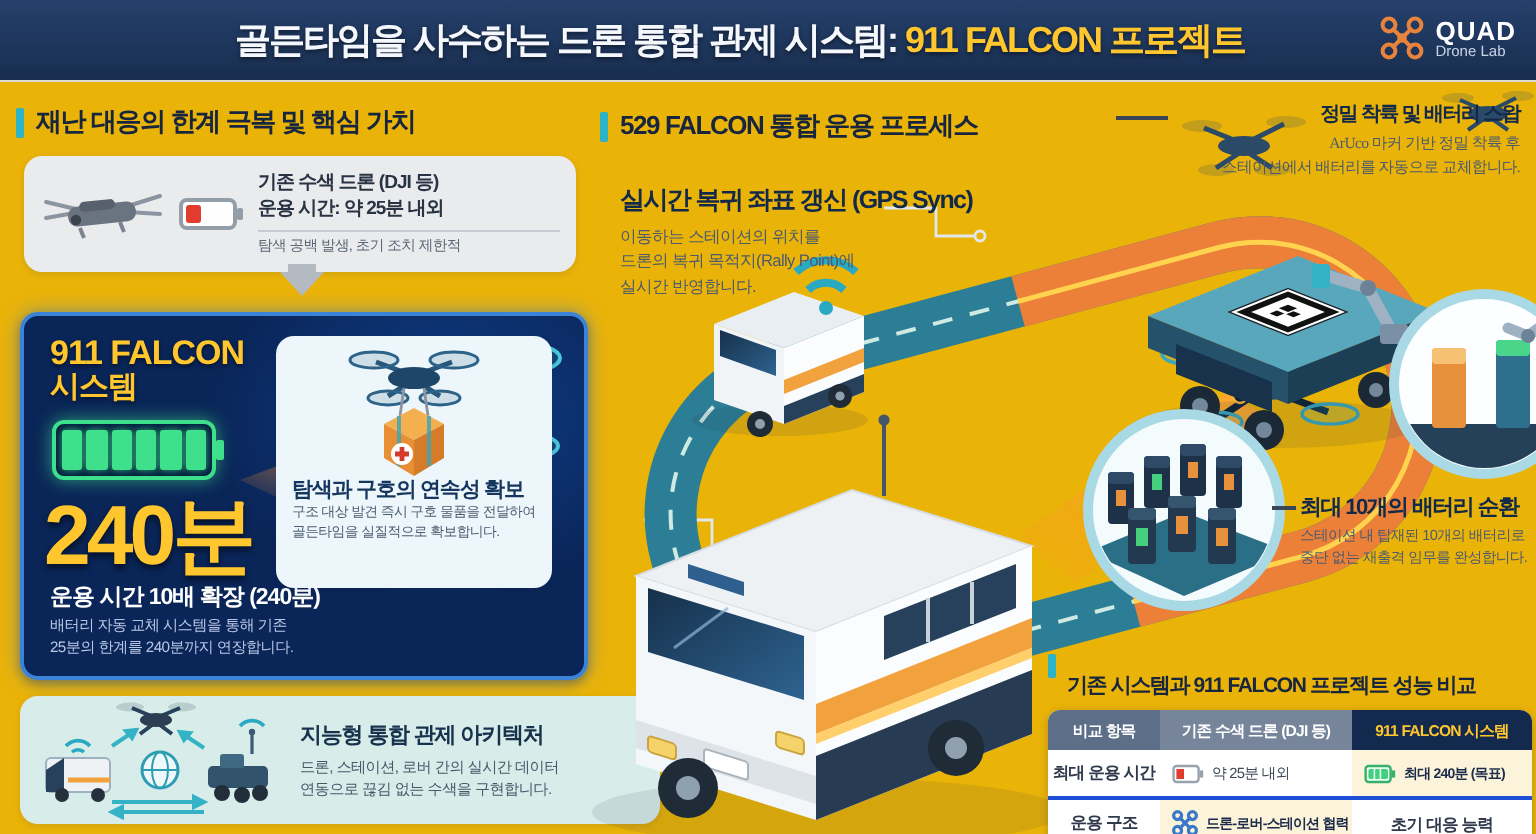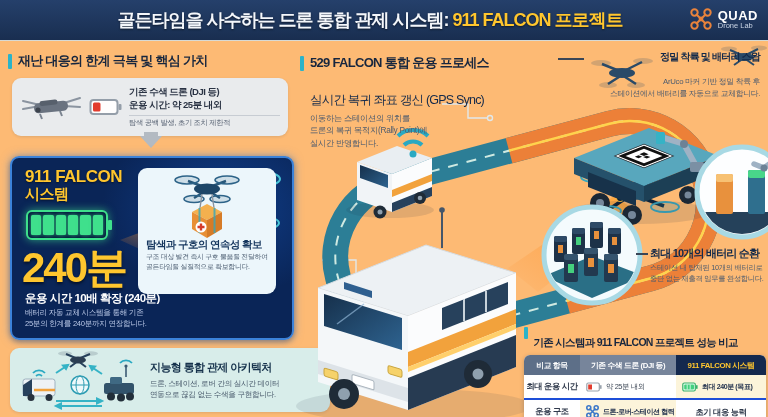--- a/index.html
+++ b/index.html
@@ -1,17 +1,17 @@
 <!DOCTYPE html>
 <html><head>
 <meta charset="utf-8">
 <style>
   html,body{margin:0;padding:0;}
   .canvas{position:relative;width:768px;height:417px;overflow:hidden;
-    background:#fdba74;font-family:"Liberation Sans","DejaVu Sans",sans-serif;
+    background:#eab308;font-family:"Liberation Sans","DejaVu Sans",sans-serif;
     -webkit-font-smoothing:antialiased;}
   
   .header{position:absolute;left:0;top:0;width:768px;height:40px;
     background:linear-gradient(#25406b,#192e50);display:flex;align-items:center;justify-content:center;
     box-shadow:0 1px 0 #d8dad4;}
   .header .title{font-size:18px;font-weight:bold;color:#f4f7fb;letter-spacing:-1px;white-space:nowrap;
     text-shadow:0 1px 2px rgba(0,0,0,.5);transform:translateX(-14px);}
   .header .title .accent{color:#ffc62e;}
   .logo{position:absolute;right:10px;top:7px;display:flex;align-items:center;gap:5px;}
   .logo-text{line-height:1;}
@@ -58,25 +58,25 @@
   .card-relief .d{font-size:6.9px;color:#4b5c70;letter-spacing:-.3px;line-height:1.45;white-space:nowrap;}
   .card-control{left:2px;top:296px;width:320px;height:64px;background:#d8edea;
     display:flex;align-items:center;gap:4px;padding:2px 8px;box-sizing:border-box;}
   .card-control .txt .t{font-size:11px;font-weight:bold;color:#16324c;letter-spacing:-.6px;white-space:nowrap;}
   .card-control .txt .d{font-size:7.6px;color:#47586a;letter-spacing:-.3px;line-height:1.45;margin-top:3px;white-space:nowrap;}
   
   .right-sec{position:absolute;left:300px;top:54px;}
   .illu-wrap{position:absolute;left:292px;top:40px;width:476px;height:377px;}
   .callout{position:absolute;z-index:4;}
   .co-gps{left:310px;top:92px;width:200px;}
-  .co-gps .t{font-size:12.5px;font-weight:normal;color:#13294a;letter-spacing:-.8px;white-space:nowrap;}
+  .co-gps .t{font-size:12.5px;font-weight:bold;color:#13294a;letter-spacing:-.8px;white-space:nowrap;}
   .co-gps .d{font-size:8.3px;color:#4c5b6e;letter-spacing:-.3px;line-height:1.5;margin-top:3px;}
   .co-swap{right:8px;top:50px;width:218px;text-align:right;}
   .co-swap .t{font-size:10px;font-weight:bold;color:#13294a;letter-spacing:-.8px;white-space:nowrap;}
-  .co-swap .d{font-size:7.8px;color:#4c5b6e;letter-spacing:-.3px;line-height:1.5;margin-top:12px;}
+  .co-swap .d{font-size:7.8px;color:#4c5b6e;letter-spacing:-.3px;line-height:1.5;margin-top:2px;font-family:Liberation Serif, serif;}
   .co-swap .lead{position:absolute;left:16px;top:8px;width:26px;height:2px;background:#3a4656;}
   .co-batt{left:650px;top:246px;width:116px;}
   .co-batt .t{font-size:11px;font-weight:bold;color:#13294a;letter-spacing:-.8px;white-space:nowrap;}
   .co-batt .d{font-size:7.3px;color:#4c5b6e;letter-spacing:-.3px;line-height:1.5;margin-top:2px;white-space:nowrap;}
   .co-batt .lead{position:absolute;left:-14px;top:7px;width:12px;height:2px;background:#3a4656;}
   
   .cmp-wrap{position:absolute;left:524px;top:315px;width:242px;z-index:5;}
   .cmp-wrap .sec .t{font-size:10.5px;letter-spacing:-.7px;margin-top:21px;}
   .cmp-wrap .sec .bar{height:12px;width:3.5px;}
   .cmp-table{margin-top:5px;display:grid;grid-template-columns:56px 96px 90px;

